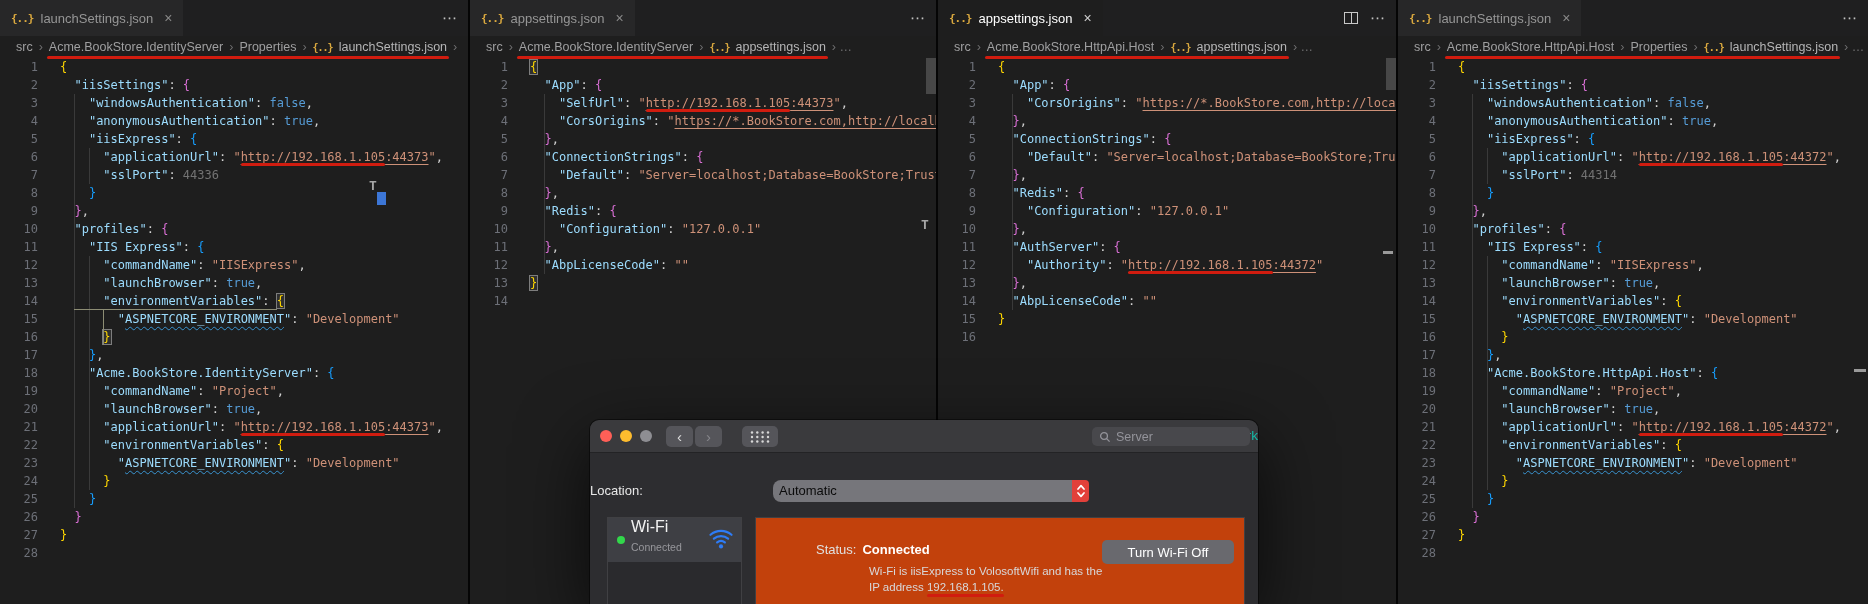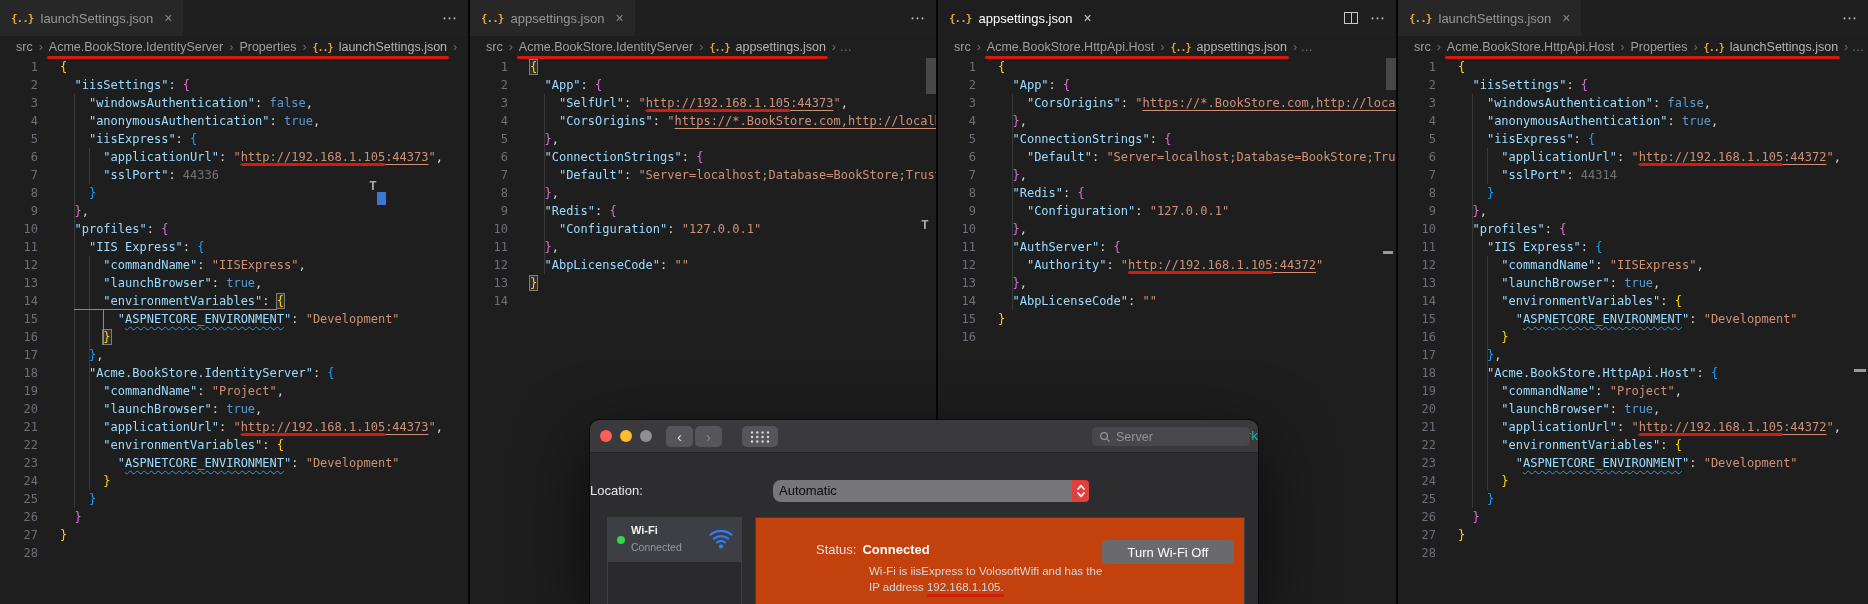--- a/index.html
+++ b/index.html
@@ -60,21 +60,21 @@
   .dlg-body{position:relative;height:151px}
   .loc-label{position:absolute;left:0;top:30px;width:175px;text-align:left;font-size:13px;color:#e8e8e8}
   .popup{position:absolute;left:183px;top:27px;width:316px;height:22px;background:#76767b;border-radius:8px;font-size:13px;color:#0b0b0b;line-height:22px;padding-left:6px;cursor:pointer}
   .stepper{position:absolute;right:0;top:0;width:17px;height:22px;background:var(--stepred,#e2403a);border-radius:0 4px 4px 0;display:flex;align-items:center;justify-content:center}
 
   .svc-list{position:absolute;left:17px;top:64px;width:135px;bottom:0;background:#2a2a2d;border:1px solid #404043;border-bottom:none}
   .svc-row{position:absolute;left:0;right:0;cursor:pointer}
   .svc-row.sel{background:#3e3f44}
   .svc-row.dim{background:#202024}
   .svc-dot{position:absolute;left:9px;top:18px;width:8px;height:8px;border-radius:50%}
-  .svc-name{position:absolute;left:23px;top:6px;font-size:11px;font-weight:bold;color:#f2f2f2;white-space:nowrap}
+  .svc-name{position:absolute;left:23px;top:0;font-size:16px;font-weight:normal;color:#f2f2f2;white-space:nowrap}
   .svc-status{position:absolute;left:23px;top:23px;font-size:10.5px;color:#97979c;white-space:nowrap}
   .svc-icon{position:absolute;right:6px}
 
   .status-panel{position:absolute;left:165px;top:64px;right:13px;bottom:0;background:#c2410c;border:1px solid #404043;border-bottom:none}
   .status-row{position:absolute;left:60px;top:24px;font-size:13px;color:#e0e0e0}
   .st-val{font-weight:bold;color:#ffffff;margin-left:6px}
   .wifi-off{position:absolute;right:10px;top:22px;width:132px;height:24px;background:#69696e;border:none;border-radius:5px;color:#ffffff;font-size:13px;cursor:pointer;font-family:"Liberation Sans",sans-serif}
   .detail{position:absolute;left:113px;top:46px;font-size:11.5px;line-height:15.5px;color:#d8d8da}
   .ip-red{position:relative;display:inline-block}
   .ip-red::after{content:"";position:absolute;left:0;right:0;bottom:-2px;height:3px;background:var(--red,#d11c0f);border-radius:2px}

